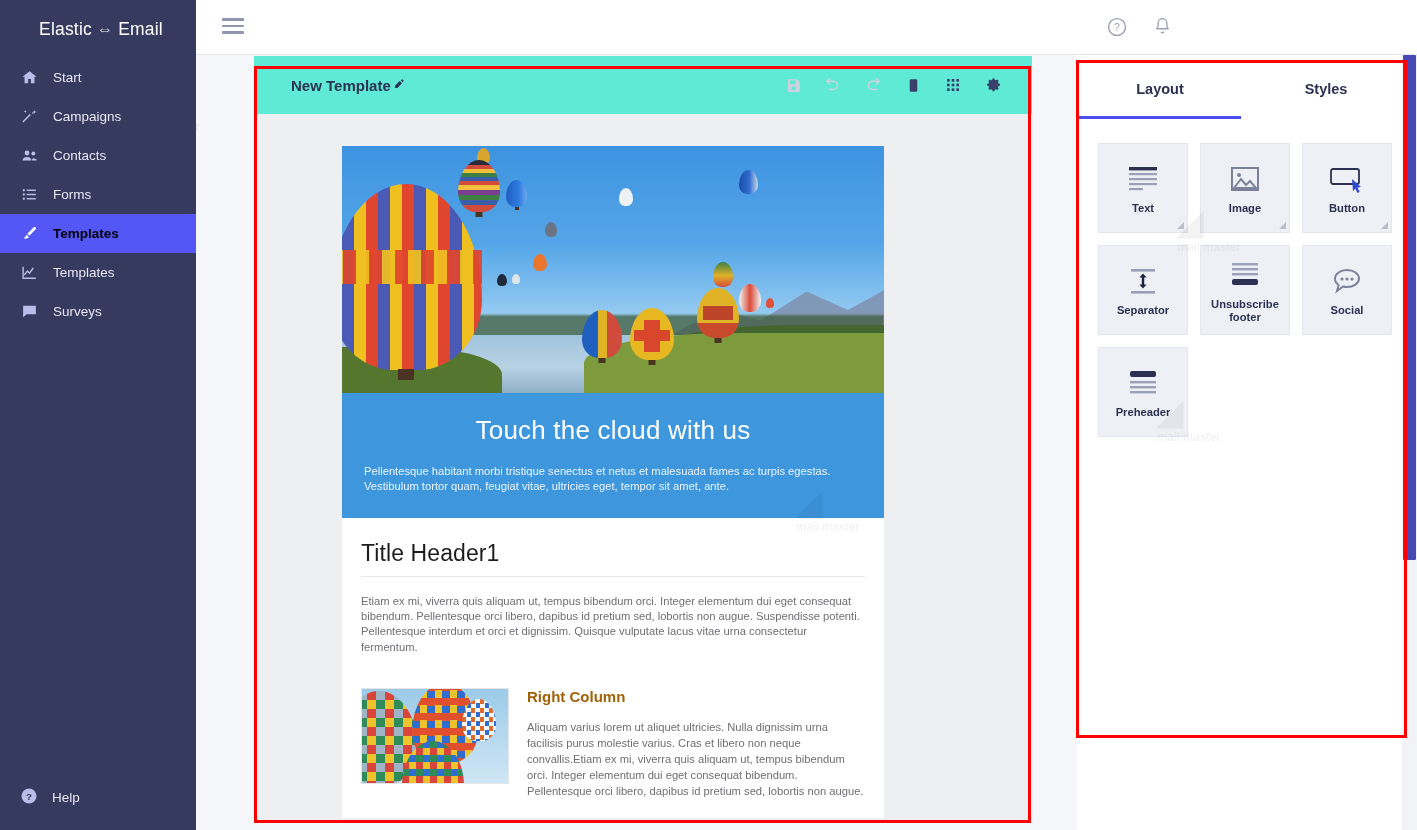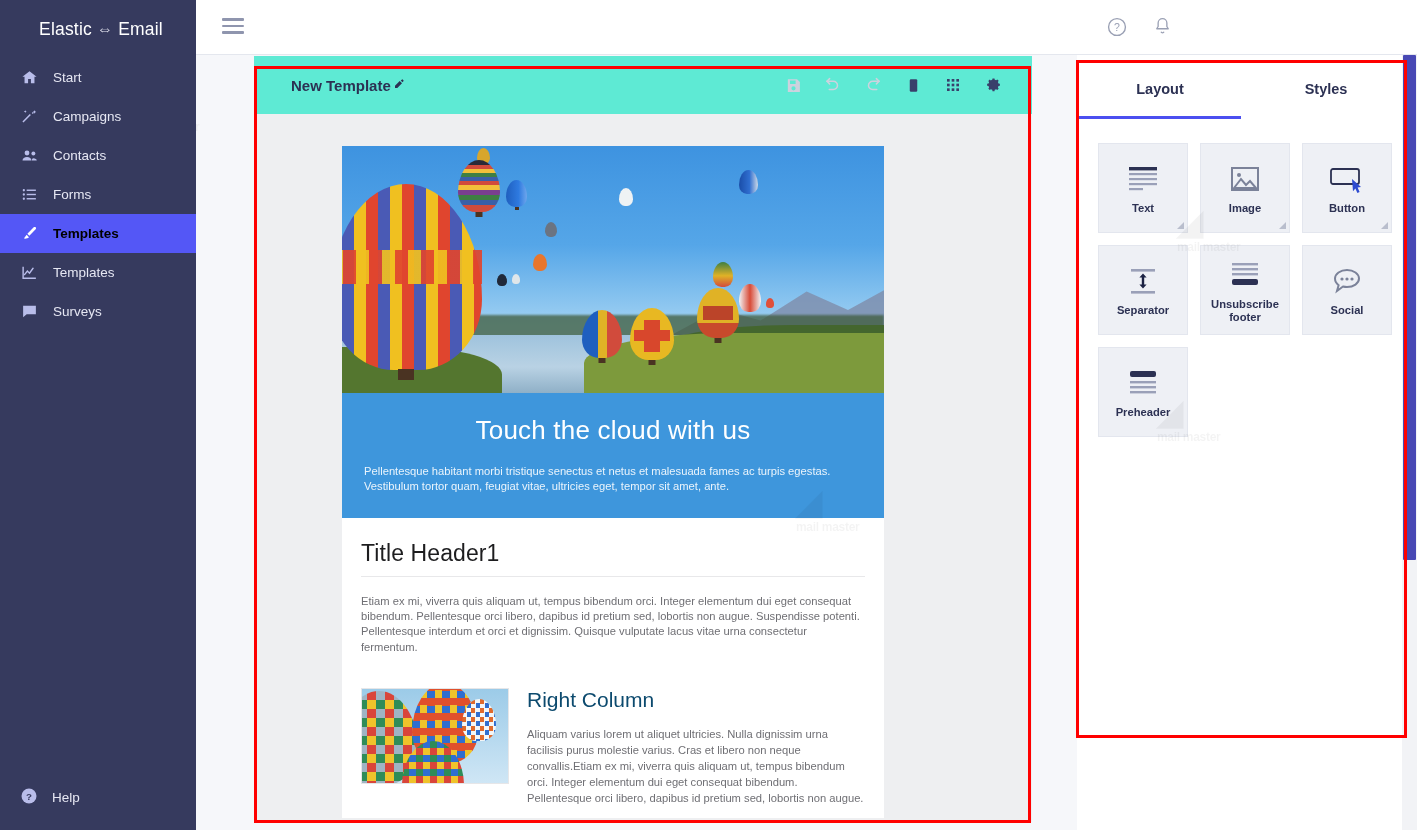--- a/index.html
+++ b/index.html
@@ -245,21 +245,21 @@
     background: repeating-conic-gradient(#2f6ed0 0 25%, #efc32b 0 50%, #d9453a 0 75%, #2f8c58 0 100%);
     background-size: 14px 14px;
   }
   #col-img .cb4 {
     position: absolute; left: 100px; top: 10px; width: 34px; height: 42px;
     border-radius: 50% 50% 42% 42% / 62% 62% 38% 38%;
     background: repeating-conic-gradient(#f4f6f7 0 25%, #2f6ed0 0 50%, #f4f6f7 0 75%, #e06a2c 0 100%);
     background-size: 9px 9px;
   }
   #col-text { flex: 1 1 auto; }
-  #col-h1 { font-size: 21px; color: #0c4a6e; font-weight: 400; }
+  #col-h1 { font-size: 15px; color: #a16207; font-weight: 700; }
   #col-body { margin-top: 14px; font-size: 11.2px; color: #6f6f74; line-height: 1.43; }
 
   
   #right-panel {
     position: absolute; left: 1077px; top: 55px; width: 332px; height: 775px;
     background: #ffffff; z-index: 20;
   }
   #panel-tabs {
     display: flex; height: 64px; align-items: flex-start;
   }

